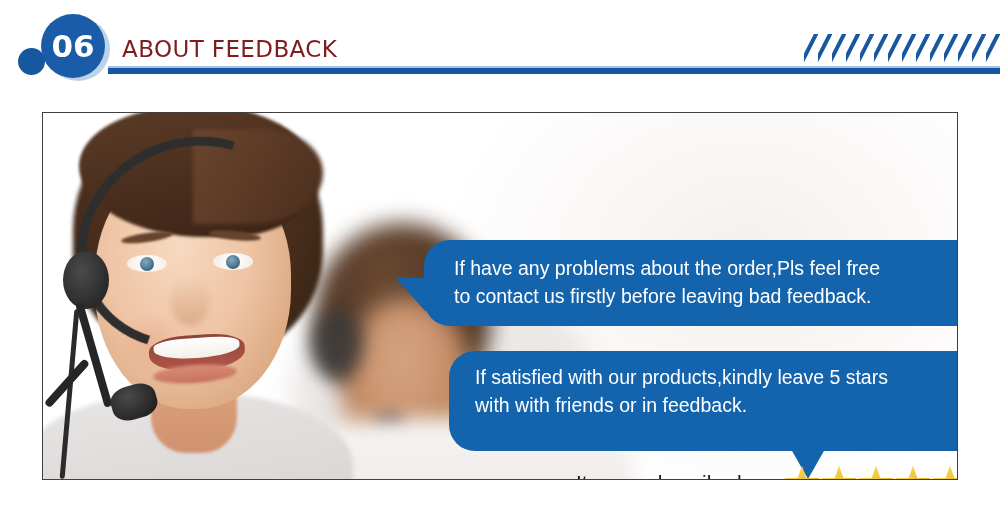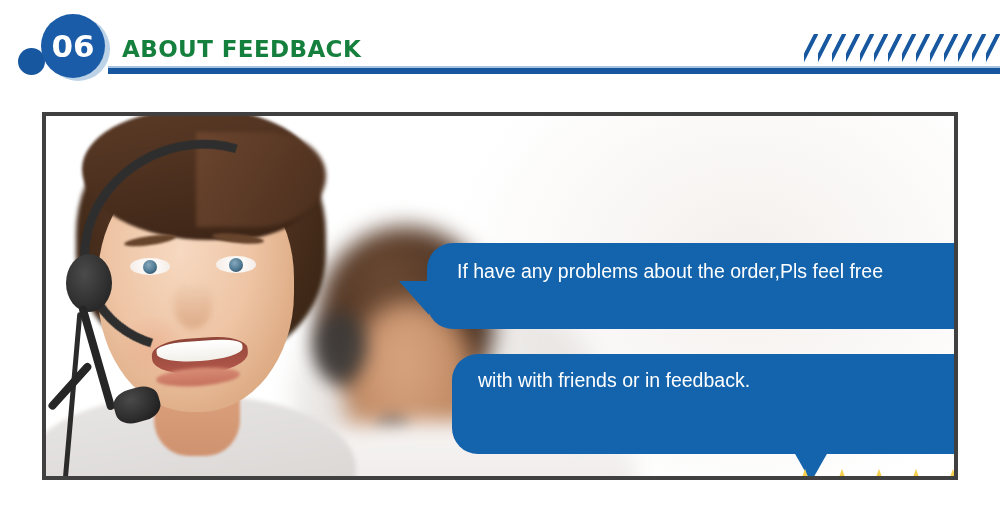--- a/index.html
+++ b/index.html
@@ -52,23 +52,23 @@
     font-size: 31px;
     font-weight: bold;
     letter-spacing: 0px;
     line-height: 1;
     font-family: "DejaVu Sans", sans-serif;
   }
   #header-title {
     position: absolute;
     left: 118px;
     top: 36px;
-    color: #15803d;
+    color: #7f1d1d;
     font-size: 23px;
-    font-weight: bold;
+    font-weight: normal;
     letter-spacing: 0.4px;
     white-space: nowrap;
     font-family: "DejaVu Sans", sans-serif;
     text-align: right;
   }
   #rule-thin {
     position: absolute;
     left: 104px;
     top: 66px;
     width: 896px;
@@ -112,21 +112,21 @@
     transform-origin: center;
   }
 
   
   #photo-frame {
     position: absolute;
     left: 42px;
     top: 112px;
     width: 916px;
     height: 368px;
-    border: 4px solid #404040;
+    border: 1px solid #404040;
     background: #ffffff;
     overflow: hidden;
     box-sizing: border-box;
   }
   #photo-canvas {
     position: absolute;
     left: 0; top: 0;
     width: 914px; height: 366px;
     background: #fdfcfb;
     overflow: hidden;
@@ -505,24 +505,26 @@
     <div class="headband"></div>
     <div class="earcup"></div>
     <div class="cable"></div>
     <div class="boom"></div>
     <div class="boom2"></div>
     <div class="mic"></div>
 
     <div class="bubble" id="bubble-1">
       <span class="tail"></span>
       <div class="bubble-line">If have any problems about the order,Pls feel free</div>
+      <div class="bubble-line">to contact us firstly before leaving bad feedback.</div>
     </div>
 
     <div class="bubble" id="bubble-2">
       <span class="tail"></span>
+      <div class="bubble-line">If satisfied with our products,kindly leave 5 stars</div>
       <div class="bubble-line">with with friends or in feedback.</div>
     </div>
 
     <div id="ratings">
 
       <div class="rating-row">
         <span class="rating-label">Item as described:</span>
         <span class="stars">
           <span class="star"></span>
           <span class="star"></span>

